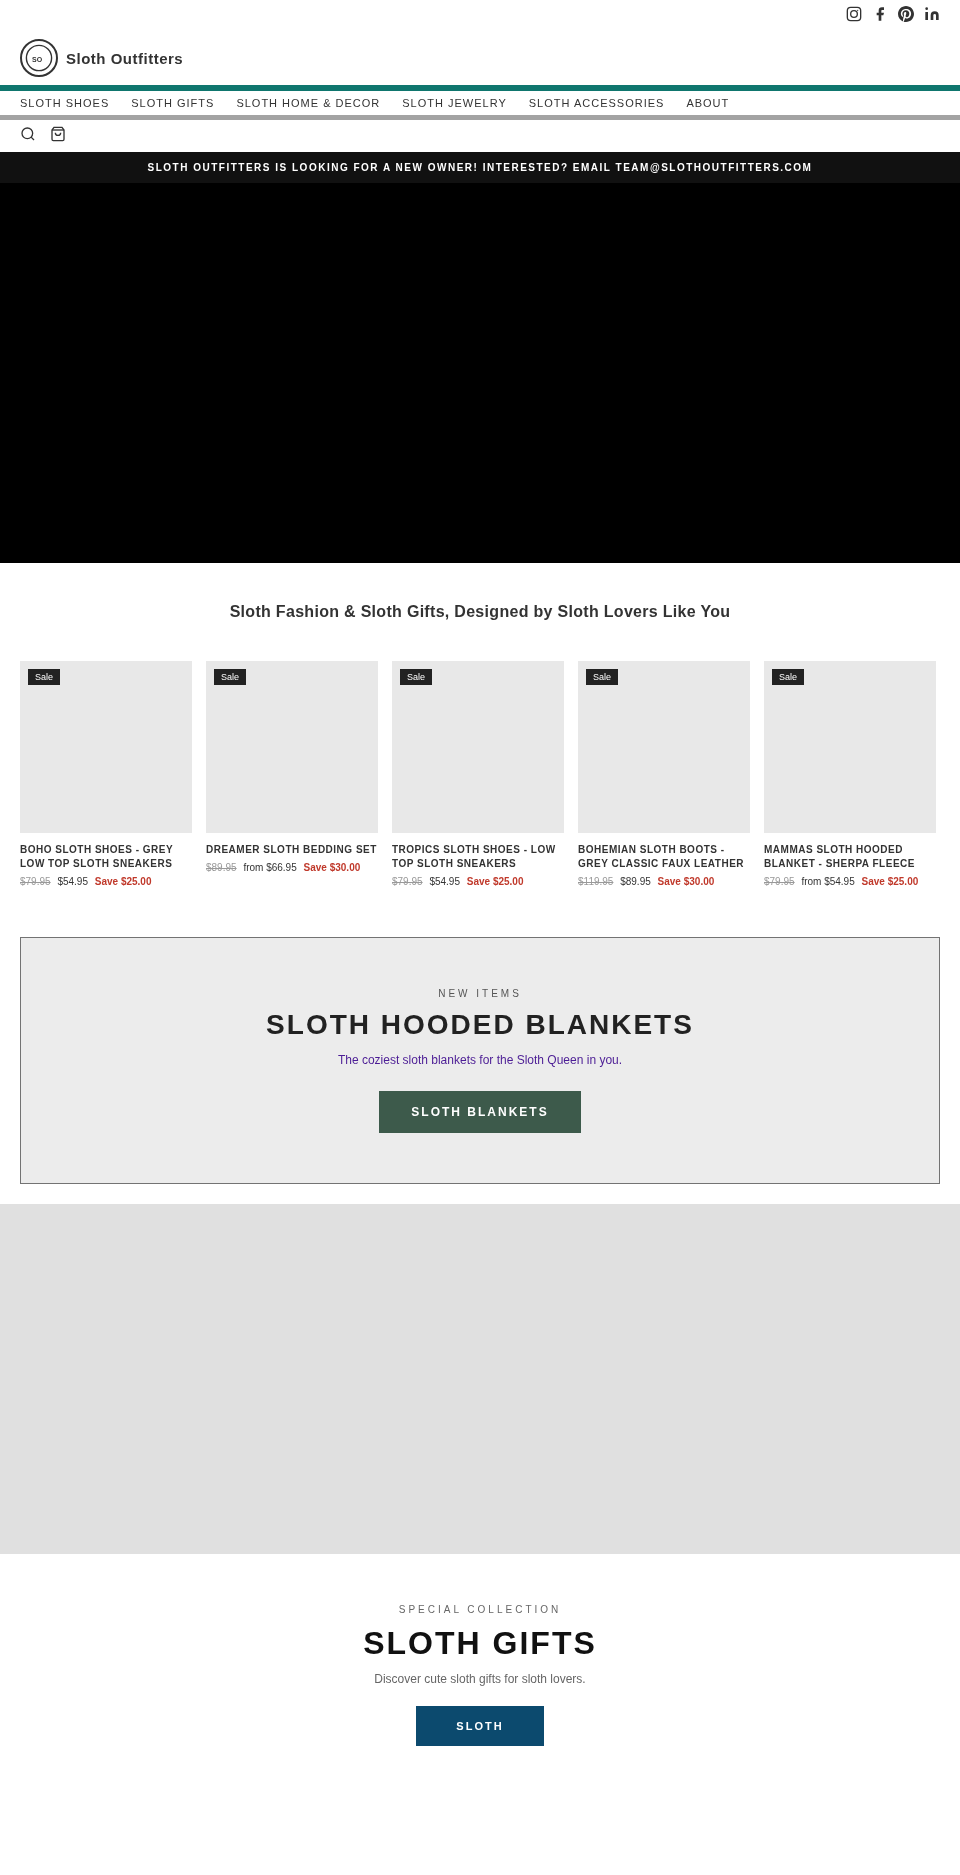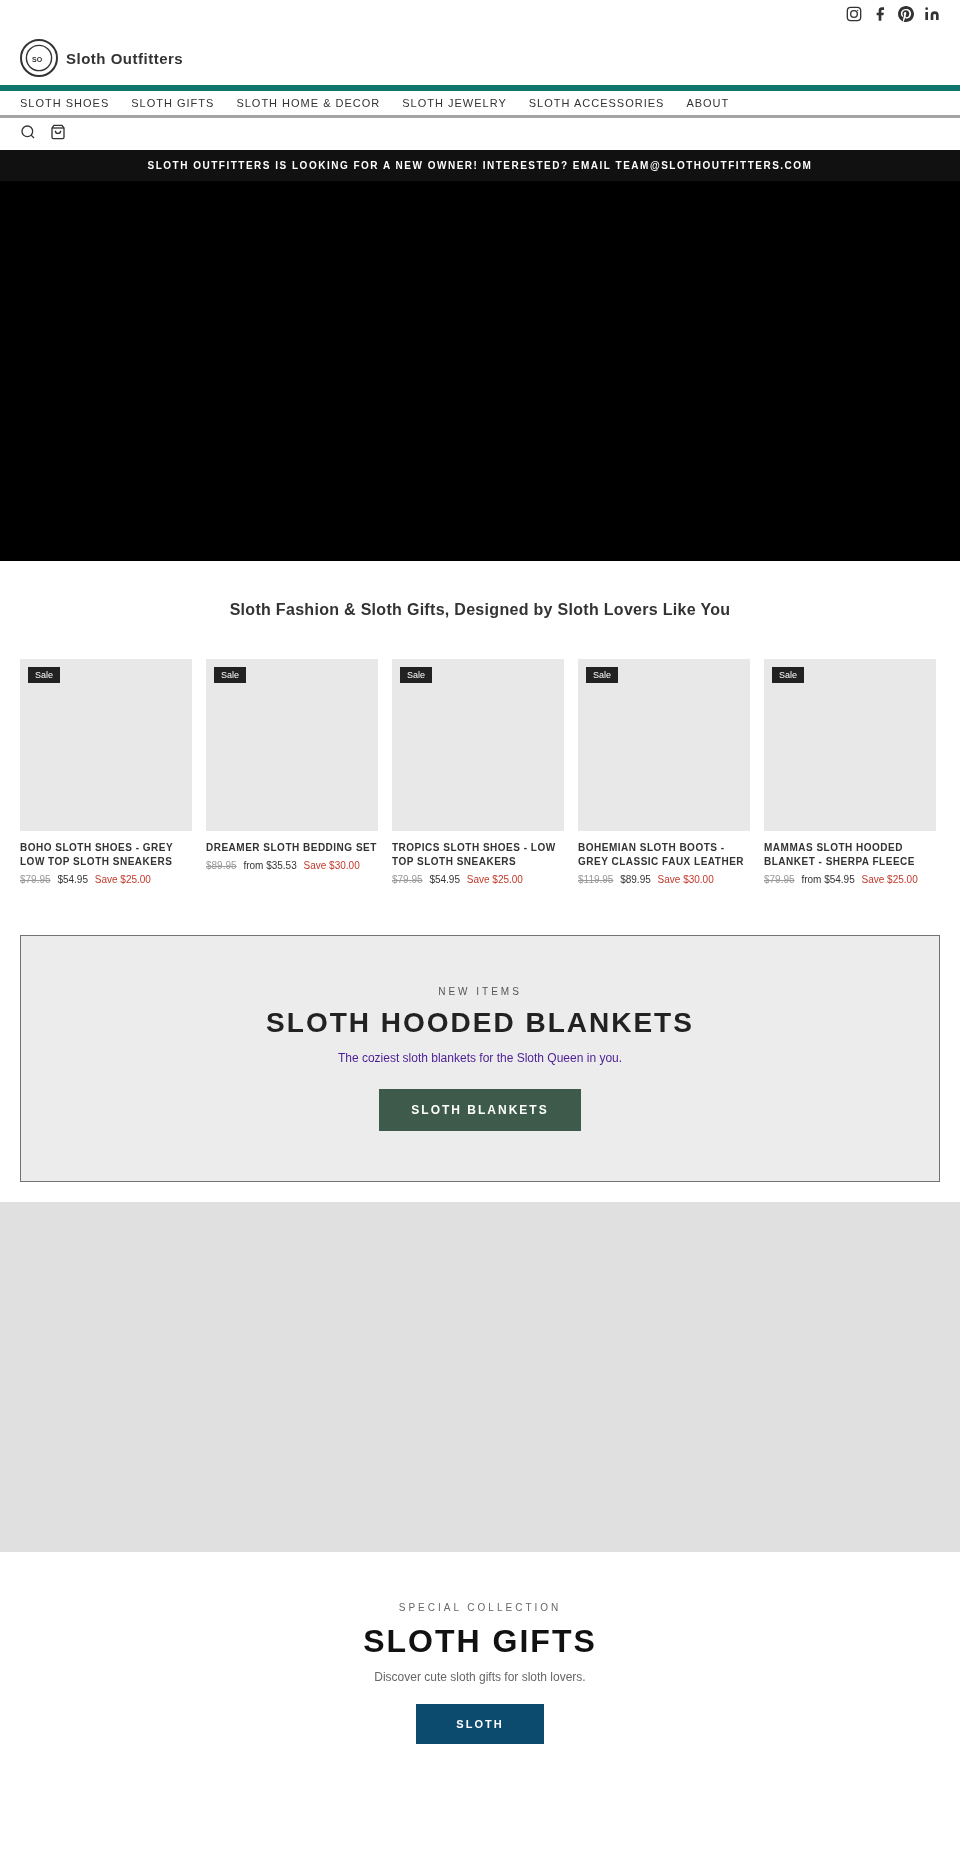--- a/index.html
+++ b/index.html
@@ -49,21 +49,21 @@
       font-weight: 600;
       letter-spacing: 0.5px;
     }
 
     
     .nav {
       display: flex;
       align-items: center;
       padding: 6px 20px;
       gap: 22px;
-      border-bottom: 3px solid #a3a3a3;
+      border-bottom: 5px solid #a3a3a3;
     }
     .nav a {
       text-decoration: none;
       color: #333;
       font-size: 11px;
       letter-spacing: 1px;
       font-weight: 500;
       text-transform: uppercase;
     }
 
@@ -163,21 +163,21 @@
       text-decoration: line-through;
       color: #999;
       margin-right: 4px;
     }
     .price-sale {
       color: #333;
       margin-right: 4px;
     }
     .price-save {
       color: #c0392b;
-      font-weight: 400;
+      font-weight: 700;
       text-align: center;
     }
 
     
     .blankets-banner {
       margin: 20px 20px;
       border: 1px solid #737373;
       background: #ececec;
       display: flex;
       flex-direction: column;
@@ -359,21 +359,21 @@
     </div>
 
     <div class="product-card">
       <div class="product-image-wrap">
         <div class="product-placeholder"></div>
         <span class="sale-badge">Sale</span>
       </div>
       <div class="product-title">DREAMER SLOTH BEDDING SET</div>
       <div class="product-pricing">
         <span class="price-original">$89.95</span>
-        <span class="price-sale">from $35.53</span>
+        <span class="price-sale">from $66.95</span>
         <span class="price-save">Save $30.00</span>
       </div>
     </div>
 
     <div class="product-card">
       <div class="product-image-wrap">
         <div class="product-placeholder"></div>
         <span class="sale-badge">Sale</span>
       </div>
       <div class="product-title">TROPICS SLOTH SHOES - LOW TOP SLOTH SNEAKERS</div>

